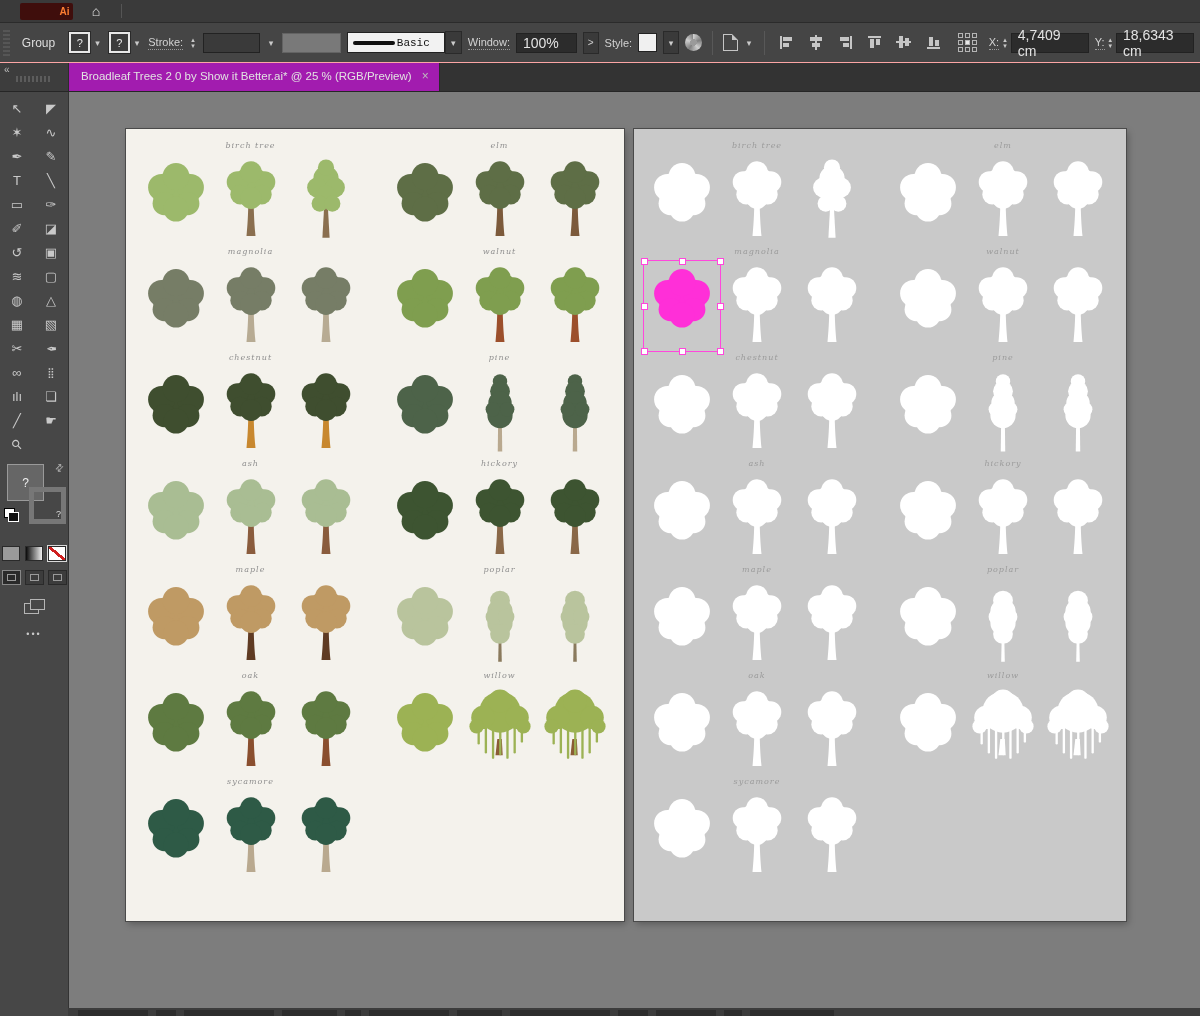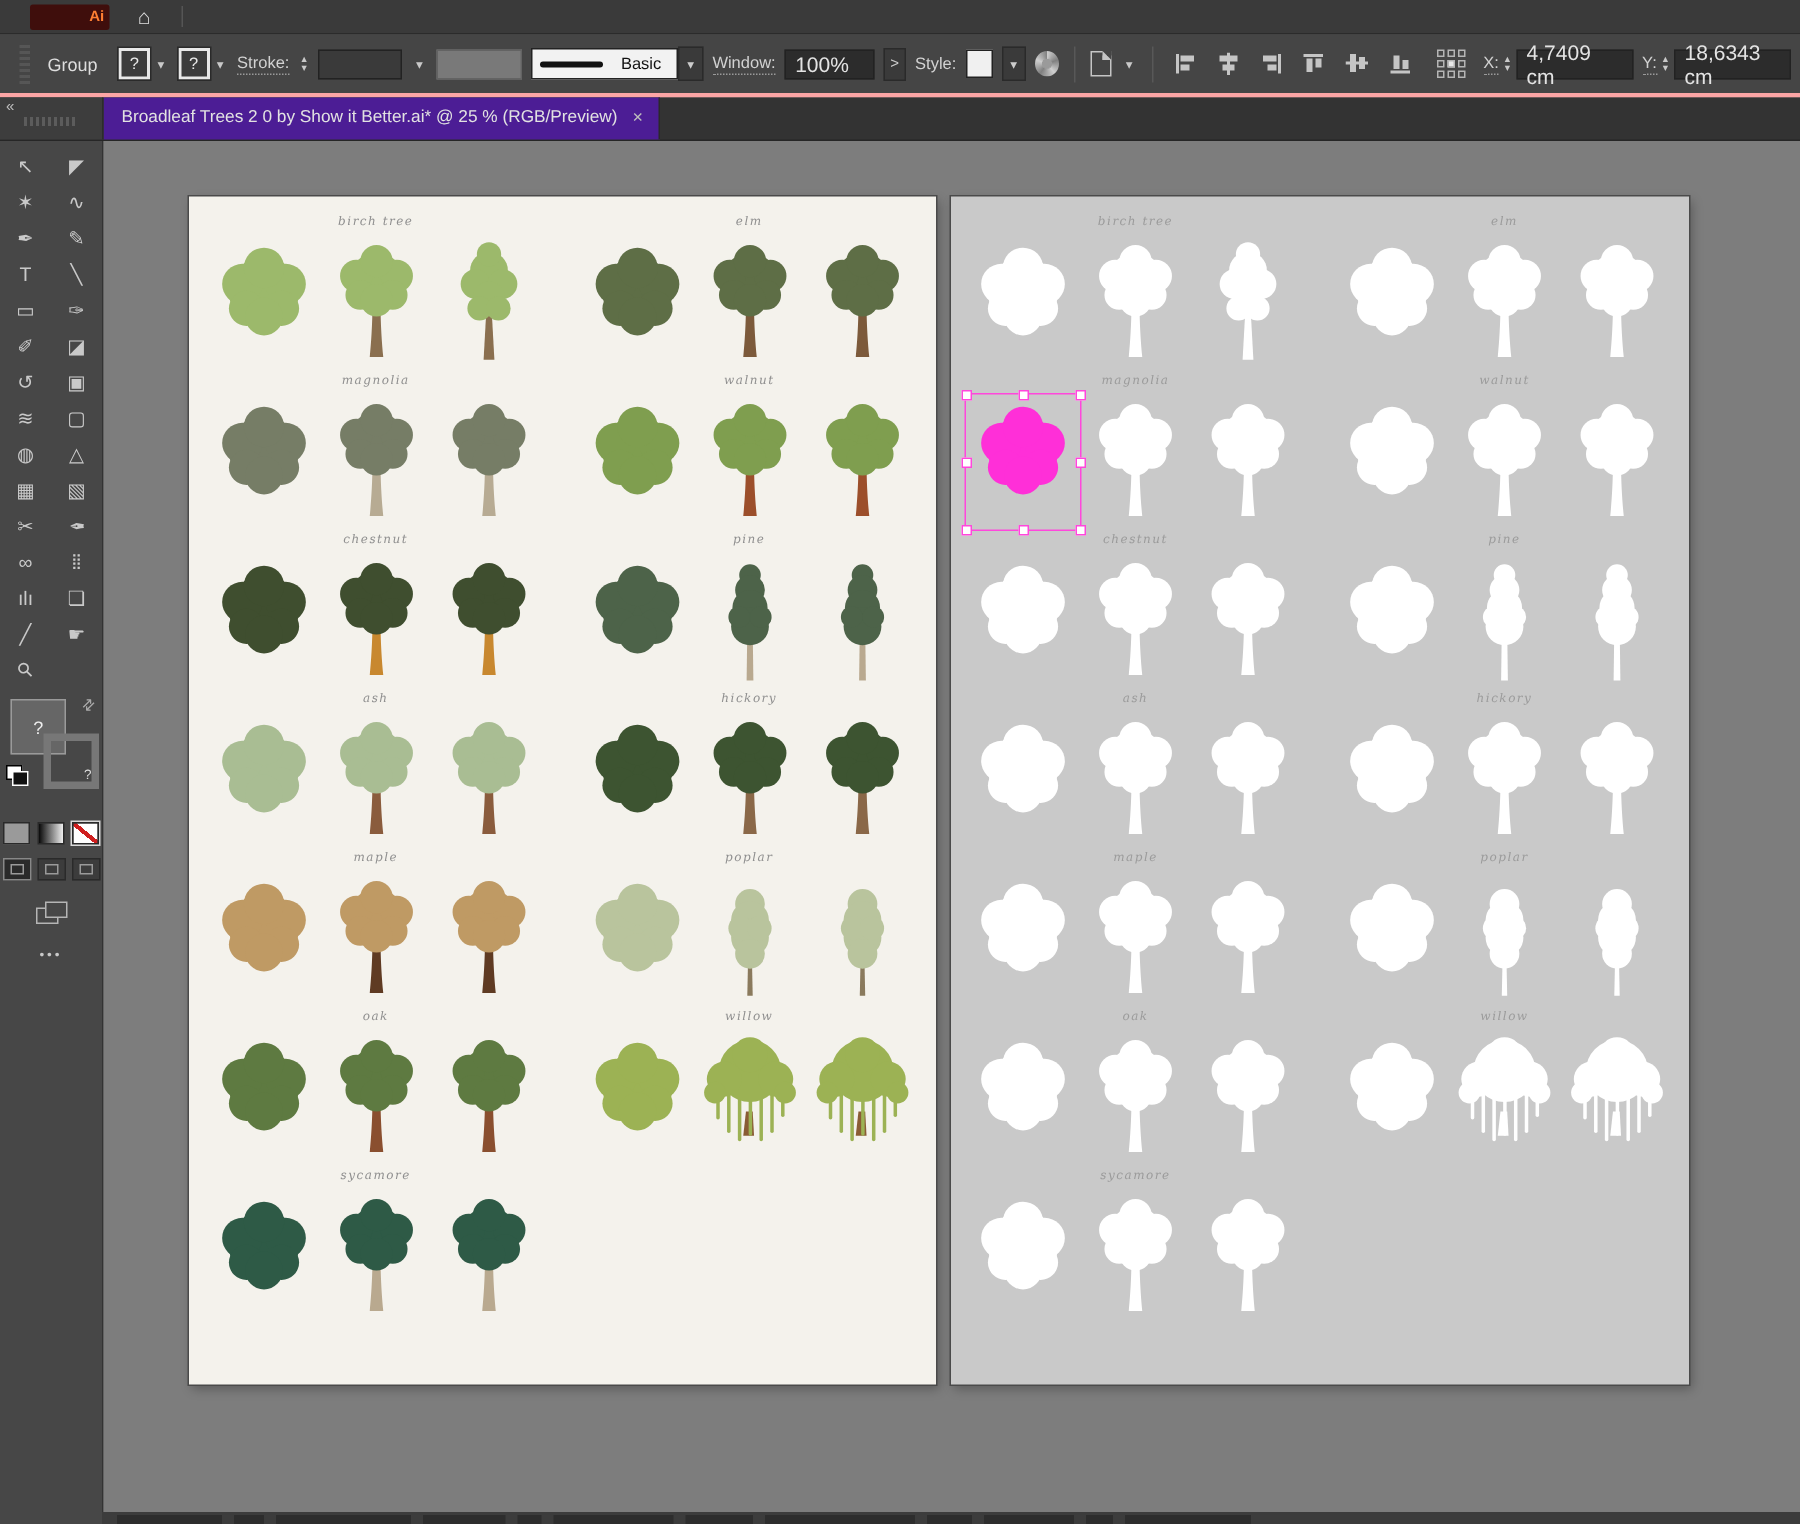--- a/index.html
+++ b/index.html
@@ -6,38 +6,38 @@
     font-family:"Liberation Sans",sans-serif;background:#7d7d7d;-webkit-font-smoothing:antialiased;}
   
   #menubar{height:22px;background:#3a3a3a;display:flex;align-items:center;gap:2px;
     border-bottom:1px solid #2b2b2b;color:#d6d6d6;font-size:12px;}
   .ai-logo{width:17px;height:17px;margin-left:20px;background:#3f0e0c;color:#ff7f32;
     font-weight:bold;font-size:10px;display:flex;align-items:center;justify-content:center;border-radius:2px;padding-left:36px;}
   .home-ic{width:26px;text-align:center;font-size:14px;color:#e0e0e0;margin-left:8px;}
   .mb-sep{width:1px;height:14px;background:#555;margin:0 10px;}
   .mi{padding:2px 9px;cursor:default;}
   
-  #optionsbar{height:39px;background:#454545;border-bottom:3px solid #fca5a5;display:flex;
-    align-items:center;color:#d2d2d2;font-size:11px;gap:6px;padding:0 6px 0 11px;}
+  #optionsbar{height:39px;background:#454545;border-bottom:1px solid #fca5a5;display:flex;
+    align-items:center;color:#d2d2d2;font-size:11px;gap:6px;padding:0 6px 0 1px;}
   .grip-v{width:7px;height:26px;margin-left:2px;
     background:repeating-linear-gradient(0deg,#5d5d5d 0 2px,transparent 2px 4px);opacity:.7;}
   .ob-label{color:#dedede;font-size:12px;margin:0 8px 0 6px;}
   .u-dot{border-bottom:1px dotted #9a9a9a;padding-bottom:1px;}
   .swatch-dd{display:flex;align-items:center;gap:2px;}
   .q-swatch{width:17px;height:17px;background:#3c3c3c;border:2px solid #e8e8e8;outline:1px solid #2a2a2a;
     color:#e8e8e8;font-size:11px;display:flex;align-items:center;justify-content:center;}
   .chev{color:#c9c9c9;font-size:9px;padding:2px 3px;}
   .stepper{display:flex;flex-direction:column;line-height:6px;font-size:7px;color:#c9c9c9;padding:0 2px;}
   .fld{background:#2c2c2c;border:1px solid #222;color:#e3e3e3;height:18px;display:flex;
     align-items:center;padding:0 6px;font-size:14px;}
   .fld.dim{background:#3a3a3a;}
   .dd-dis{width:58px;height:18px;background:#8b8b8b;border:1px solid #6e6e6e;opacity:.75;}
   .brush-dd{display:flex;align-items:center;}
   .brush-face{width:86px;height:19px;background:#f2f2f2;border:1px solid #222;display:flex;
-    align-items:center;gap:12px;padding:0 5px;color:#111;}
+    align-items:center;gap:2px;padding:0 5px;color:#111;font-family:Liberation Mono, monospace;}
   .brush-line{width:42px;height:4px;background:#111;border-radius:2px;}
   .chev-btn{width:15px;height:21px;background:#3a3a3a;border:1px solid #2a2a2a;color:#ccc;
     font-size:9px;display:flex;align-items:center;justify-content:center;}
   .exp-btn{width:14px;height:20px;background:#3a3a3a;border:1px solid #2a2a2a;color:#ccc;
     font-size:10px;display:flex;align-items:center;justify-content:center;}
   .style-sw{width:17px;height:17px;background:#f0f0f0;border:1px solid #222;}
   .recolor{width:17px;height:17px;border-radius:50%;
     background:radial-gradient(circle at 50% 50%, #9a9a9a 0 28%, rgba(0,0,0,0) 30%),
     conic-gradient(#cfcfcf,#808080 70deg,#cfcfcf 140deg,#808080 215deg,#cfcfcf 290deg,#808080 360deg);}
   .ob-sep{width:1px;height:24px;background:#585858;margin:0 4px;}
@@ -50,21 +50,21 @@
   .refgrid i{border:1px solid #b5b5b5;display:block;}
   .refgrid i.c{background:#e8e8e8;}
   .xy{display:flex;align-items:center;gap:2px;}
   .xy .fld{width:64px;}
   
   #tabbar{height:28px;background:#333333;display:flex;border-bottom:1px solid #262626;}
   #dockcell{width:68px;background:#3d3d3d;border-right:1px solid #2c2c2c;position:relative;}
   .collapse{position:absolute;left:4px;top:1px;color:#bdbdbd;font-size:10px;}
   .gripdots{position:absolute;left:16px;top:13px;width:34px;height:6px;
     background:repeating-linear-gradient(90deg,#5c5c5c 0 2px,transparent 2px 4px);}
-  .tab{background:#4c1d95;color:#e2e2e2;font-size:11.5px;display:flex;align-items:center;
+  .tab{background:#a21caf;color:#e2e2e2;font-size:11.5px;display:flex;align-items:center;
     gap:10px;padding:0 10px 2px 12px;border-right:1px solid #2a2a2a;}
   .tab .close{color:#bdbdbd;font-size:12px;}
   
   #main{display:flex;height:926px;}
   #toolbar{width:68px;background:#474747;border-right:1px solid #333;flex:none;}
   #tools{display:grid;grid-template-columns:1fr 1fr;padding-top:4px;}
   .tool{height:24px;display:flex;align-items:center;justify-content:center;color:#c9c9c9;font-size:13px;}
   .tool.sm{font-size:10px;}
   .rneg45{transform:rotate(-45deg);display:inline-block;}
   

